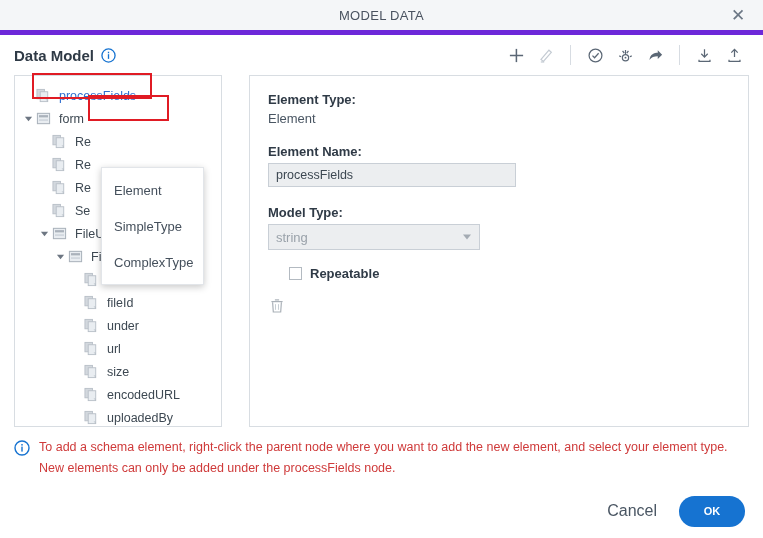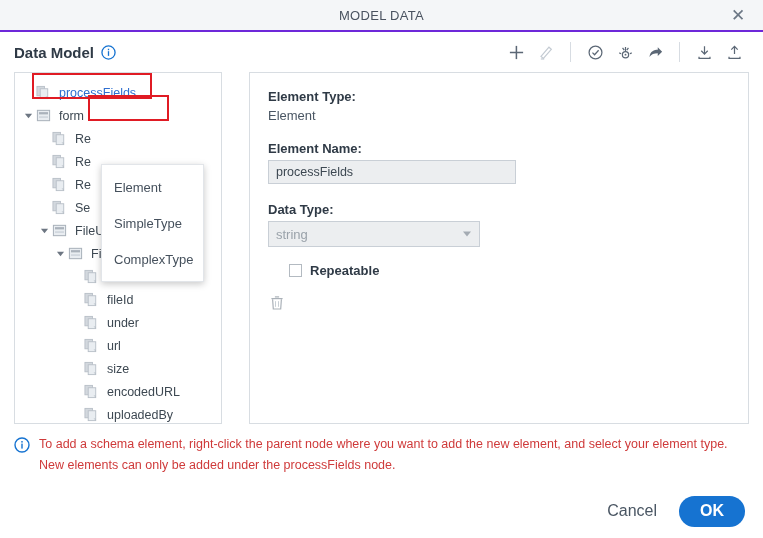--- a/index.html
+++ b/index.html
@@ -13,21 +13,21 @@
     font-family: "Liberation Sans", sans-serif;
     font-size: 13px;
     color: #3b4654;
     overflow: hidden;
     position: relative;
   }
   
   .titlebar {
     height: 30px;
     background: #f4f6f8;
-    border-bottom: 2px solid #6d28d9;
+    border-bottom: 5px solid #6d28d9;
     display: flex;
     align-items: center;
     justify-content: center;
     position: relative;
   }
   .titlebar-title {
     font-size: 13px;
     font-weight: 400;
     letter-spacing: .3px;
     color: #4a5360;
@@ -285,21 +285,21 @@
     color: #4a5663;
     cursor: pointer;
     padding: 6px 4px;
   }
   .btn-ok {
     background: #1673d1;
     border: none;
     border-radius: 16px;
     color: #fff;
     font-family: "Liberation Sans", sans-serif;
-    font-size: 16px;
+    font-size: 11px;
     font-weight: bold;
     width: 66px;
     height: 31px;
     cursor: pointer;
   }
 </style>
 </head>
 <body>
 
 <div class="titlebar">
@@ -557,21 +557,21 @@
     </div>
   </div>
 
   <div class="detail-panel">
     <div class="field-label">Element Type:</div>
     <div class="field-static">Element</div>
 
     <div class="field-label">Element Name:</div>
     <input class="text-input" type="text" value="processFields" style="">
 
-    <div class="field-label">Data Type:</div>
+    <div class="field-label">Model Type:</div>
     <div class="select-wrap">
       <span class="select-value">string</span>
       <span class="select-caret"></span>
     </div>
 
     <div class="checkbox-row">
       <span class="checkbox-box"></span>
       <span class="checkbox-label">Repeatable</span>
     </div>
 

